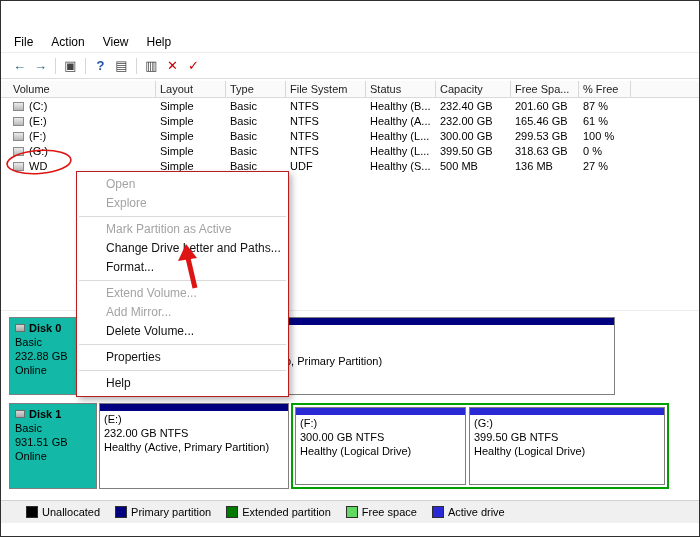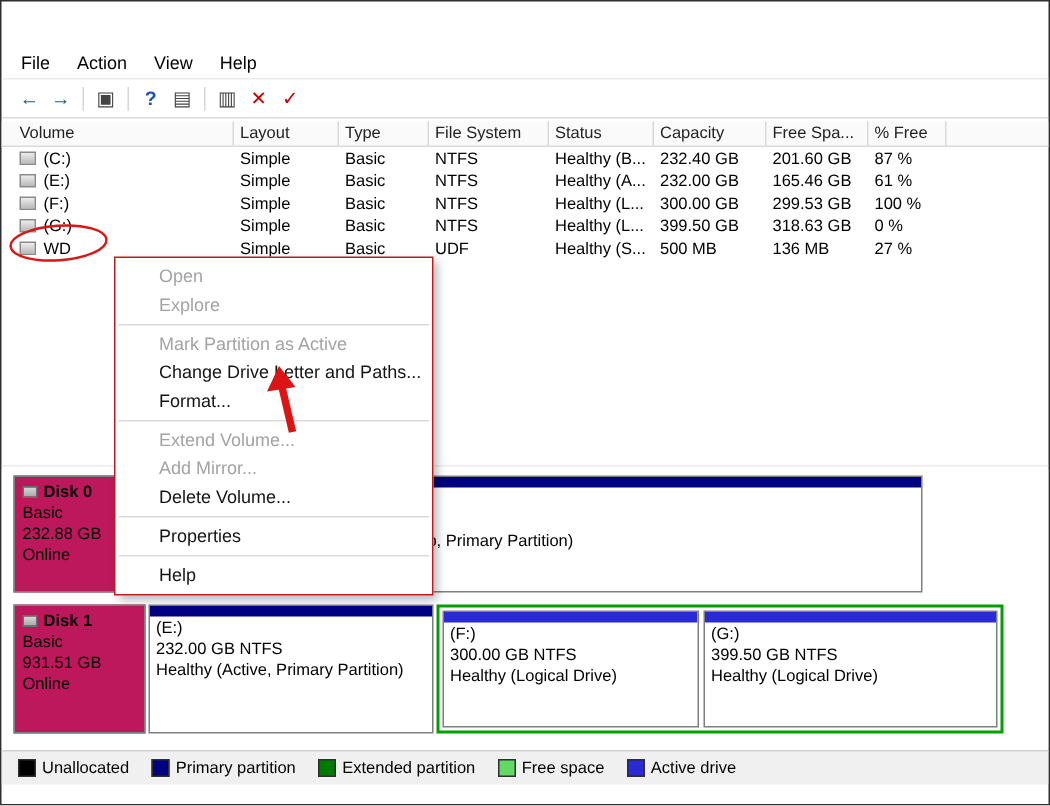--- a/index.html
+++ b/index.html
@@ -33,32 +33,32 @@
   .w-vol{width:147px}.w-lay{width:70px}.w-type{width:60px}.w-fs{width:80px}.w-st{width:70px}.w-cap{width:75px}.w-free{width:68px}.w-pct{width:52px}
   .list-rows { position:absolute; top:97px; left:0; right:0; }
   .vrow { display:flex; height:15px; align-items:center; font-size:11px; padding-left:8px; }
   .cell { padding:0 4px; white-space:nowrap; overflow:hidden; }
   .vol-ico { display:inline-block; width:11px; height:9px; border:1px solid #8a8a8a; background:linear-gradient(#ececec,#b9b9b9); margin-right:5px; vertical-align:-1px; }
 
   
   .splitter { position:absolute; top:309px; left:0; right:0; height:1px; background:#ececec; }
   .graph-area { position:absolute; top:312px; left:0; right:0; height:186px; background:#fff; }
   .disk-row { position:absolute; left:8px; right:8px; }
-  .disk-label { position:absolute; left:0; top:0; width:88px; height:100%; border:1px solid #7e7e7e; background:#be185d; padding:3px 5px; font-size:11px; line-height:14px; }
+  .disk-label { position:absolute; left:0; top:0; width:88px; height:100%; border:1px solid #7e7e7e; background:#14b8a6; padding:3px 5px; font-size:11px; line-height:14px; }
   .dl-name { font-weight:bold; display:flex; align-items:center; gap:4px; }
   .disk-ico { display:inline-block; width:10px; height:8px; border:1px solid #6b6b6b; background:linear-gradient(#d8d8d8,#a8a8a8); }
   .part { position:absolute; top:0; height:100%; border:1px solid #7e7e7e; background:#fff; }
   .strip { height:7px; background:#000080; }
   .pt-line { font-size:11px; line-height:13px; padding:1px 4px 0; white-space:nowrap; overflow:hidden; }
   .pt-label { padding-top:2px; }
   .ext { position:absolute; top:0; height:100%; border:2px solid #00a000; padding:2px; display:flex; gap:3px; background:#fff; }
   .part-in { position:relative; border:1px solid #7e7e7e; background:#fff; height:100%; overflow:hidden; }
 
   
-  .legendbar { position:absolute; top:499px; left:0; right:0; height:23px; background:#f0f0f0; border-top:1px solid #d2d2d2; display:flex; align-items:center; padding-left:11px; gap:15px; font-size:11px; }
+  .legendbar { position:absolute; top:499px; left:0; right:0; height:23px; background:#f0f0f0; border-top:1px solid #d2d2d2; display:flex; align-items:center; padding-left:25px; gap:15px; font-size:11px; }
   .lg-item { display:flex; align-items:center; gap:4px; white-space:nowrap; }
   .lg-sq { width:12px; height:12px; border:1px solid #2e2e2e; }
 
   
   .context-menu { position:absolute; left:75px; top:170px; width:213px; background:#fff; border:1px solid #b91c1c; box-shadow:3px 3px 6px rgba(0,0,0,0.28); padding:3px 0; z-index:50; font-size:12px; }
   .cm-item { height:19px; line-height:19px; padding-left:29px; color:#141414; white-space:nowrap; overflow:hidden; }
   .cm-item.disabled { color:#a3a3a3; }
   .cm-sep { height:1px; background:#dadada; margin:3px 2px; }
 
   

